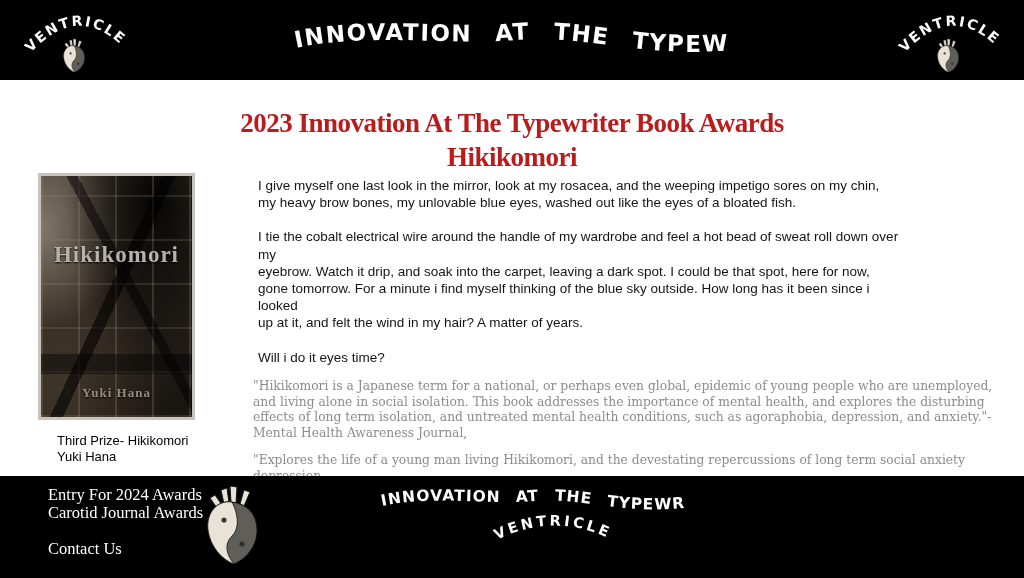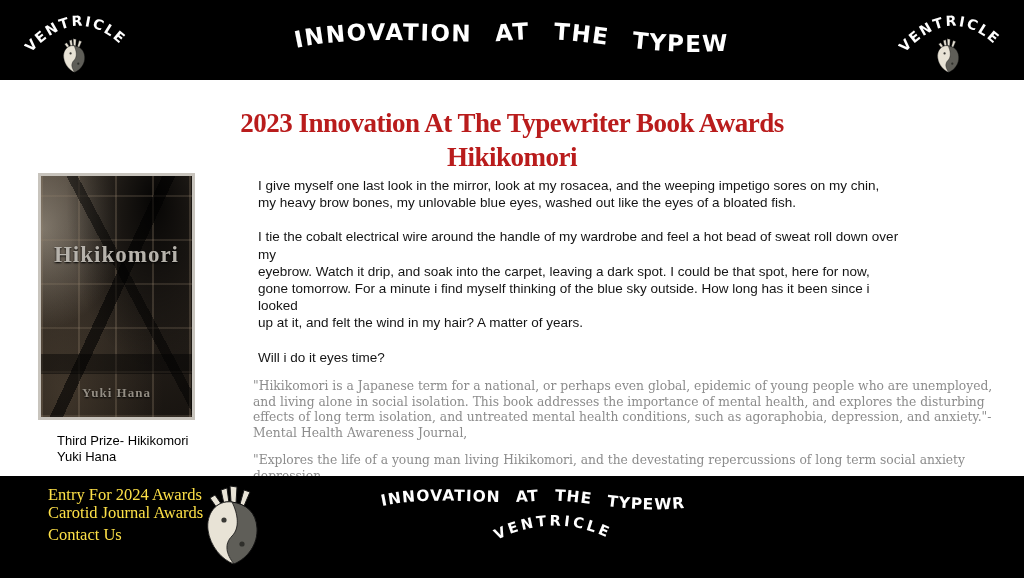--- a/index.html
+++ b/index.html
@@ -57,22 +57,22 @@
   .excerpt p{margin:0 0 17px 0;font-size:13.5px;line-height:17.2px;white-space:pre-line;}
 
   
   .reviews{position:absolute;left:253px;top:379px;width:740px;
       font-family:"DejaVu Serif",serif;font-size:12.3px;line-height:15.6px;color:#8c8c8c;}
   .reviews .quote{margin:0 0 12px 0;white-space:pre-line;}
 
   
   .footer-nav{position:absolute;left:48px;top:10px;
       font-family:"Liberation Serif",serif;font-size:16.5px;line-height:17.5px;color:#efefef;}
-  .footer-nav a{display:block;color:#fde047;text-decoration:none;cursor:pointer;}
-  .footer-nav a.contact{margin-top:5px;}
+  .footer-nav a{display:block;color:#ffffff;text-decoration:none;cursor:pointer;}
+  .footer-nav a.contact{margin-top:19px;}
   .footer-heart{position:absolute;left:202px;top:4px;}
   .footer-title-svg{position:absolute;left:378px;top:6px;}
   .footer-arc-svg{position:absolute;left:478px;top:32px;}
 </style>
 </head>
 <body>
 
 <div class="page">
 
   <svg width="0" height="0" style="position:absolute" aria-hidden="true">

